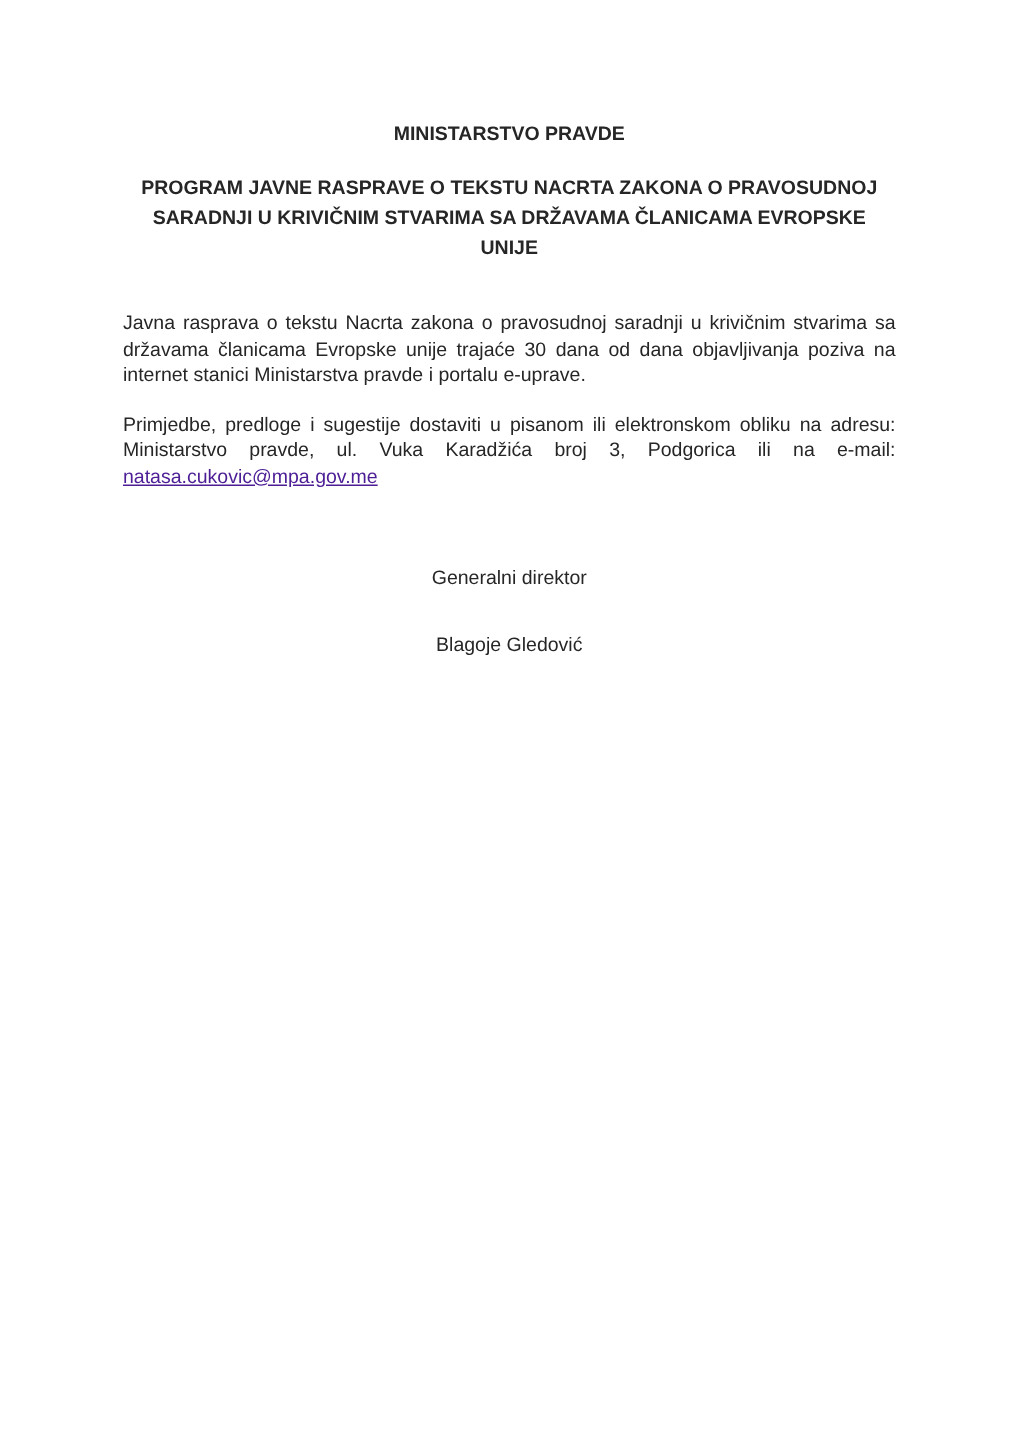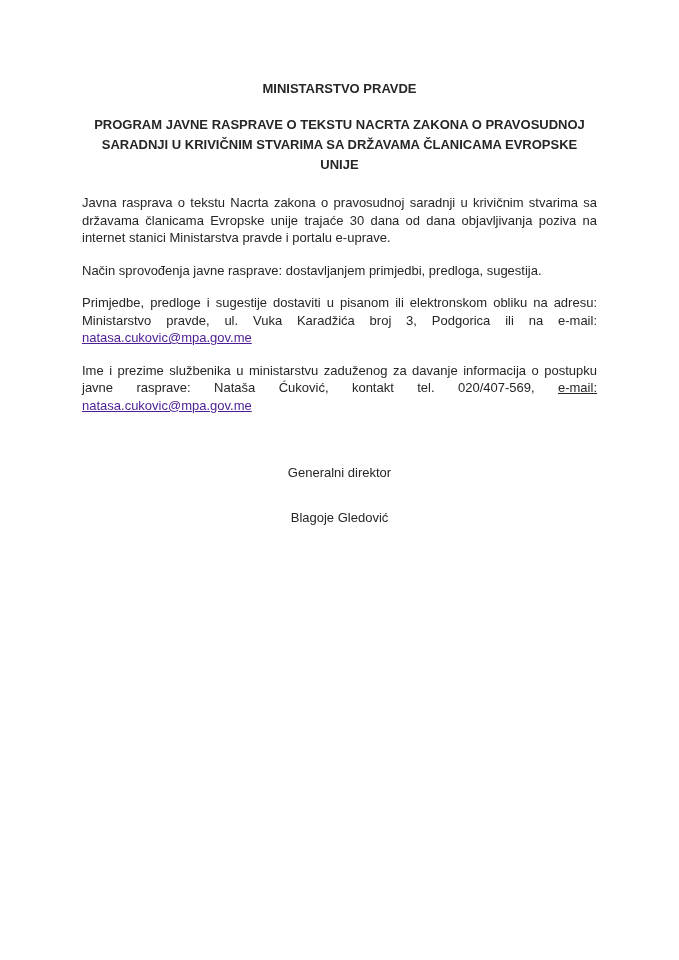--- a/index.html
+++ b/index.html
@@ -25,21 +25,21 @@
   .org-header {
     text-align: center;
     font-weight: bold;
     line-height: 17px;
     margin: 0 0 18px 0;
   }
   .doc-title {
     text-align: center;
     font-weight: bold;
     line-height: 20px;
-    margin: 0 0 19px 0;
+    margin: 0 0 31px 0;
   }
   .para {
     text-align: justify;
     line-height: 17.5px;
     margin: 0 0 15px 0;
   }
   .email-link {
     color: #4c1d95;
     text-decoration: underline;
     cursor: pointer;
@@ -60,32 +60,26 @@
 <body>
 
 <div class="page">
 
   <div class="org-header">MINISTARSTVO PRAVDE</div>
 
   <div class="doc-title">PROGRAM JAVNE RASPRAVE O TEKSTU NACRTA ZAKONA O PRAVOSUDNOJ SARADNJI U KRIVIČNIM STVARIMA SA DRŽAVAMA ČLANICAMA EVROPSKE UNIJE</div>
 
   <p class="para">Javna rasprava o tekstu Nacrta zakona o pravosudnoj saradnji u krivičnim stvarima sa državama članicama Evropske unije trajaće 30 dana od dana objavljivanja poziva na internet stanici Ministarstva pravde i portalu e-uprave.</p>
 
-  <p class="para">Način sprovođenja javne rasprave: dostavljanjem primjedbi, predloga, sugestija.</p>
 
   <p class="para">
     <span>Primjedbe, predloge i sugestije dostaviti u pisanom ili elektronskom obliku na adresu: Ministarstvo pravde, ul. Vuka Karadžića broj 3, Podgorica ili na e-mail:</span>
     <a class="email-link">natasa.cukovic@mpa.gov.me</a>
   </p>
 
-  <p class="para">
-    <span>Ime i prezime službenika u ministarstvu zaduženog za davanje informacija o postupku  javne rasprave: Nataša Ćuković, kontakt tel. 020/407-569,</span>
-    <span class="underlined">e-mail:</span>
-    <a class="email-link">natasa.cukovic@mpa.gov.me</a>
-  </p>
 
 
   <div class="signature">
     <div class="signature-role">Generalni direktor</div>
     <div class="signature-name">Blagoje Gledović</div>
   </div>
 
 </div>
 
 </body></html>

